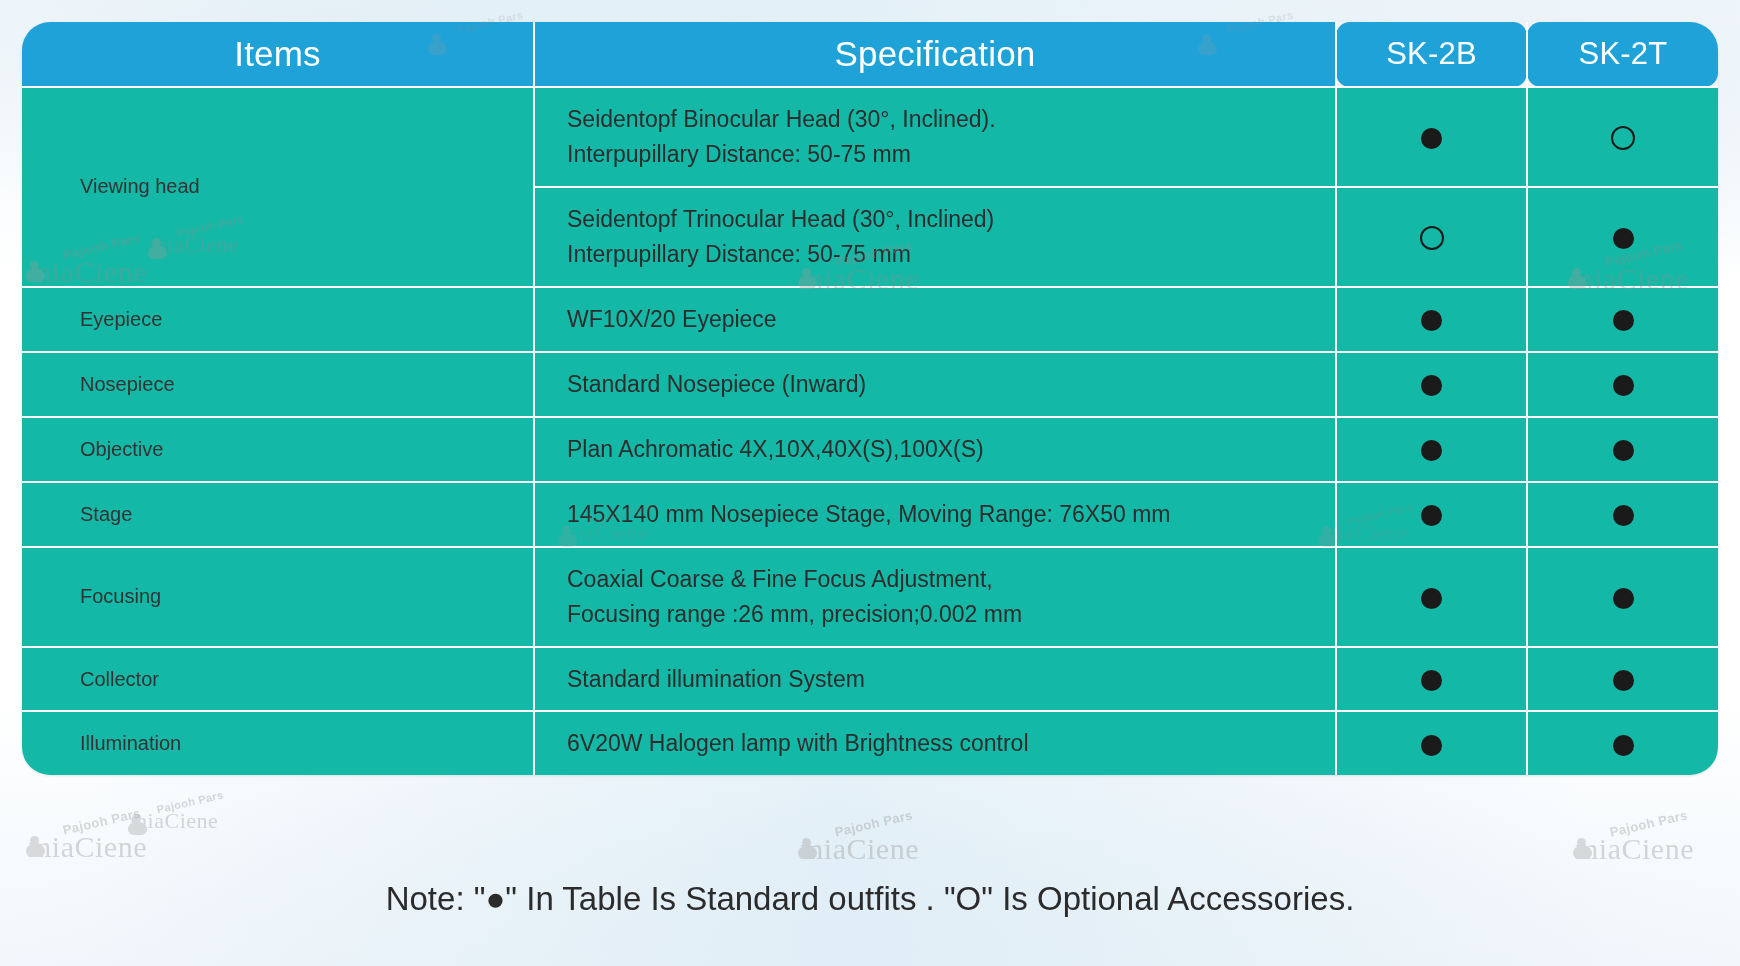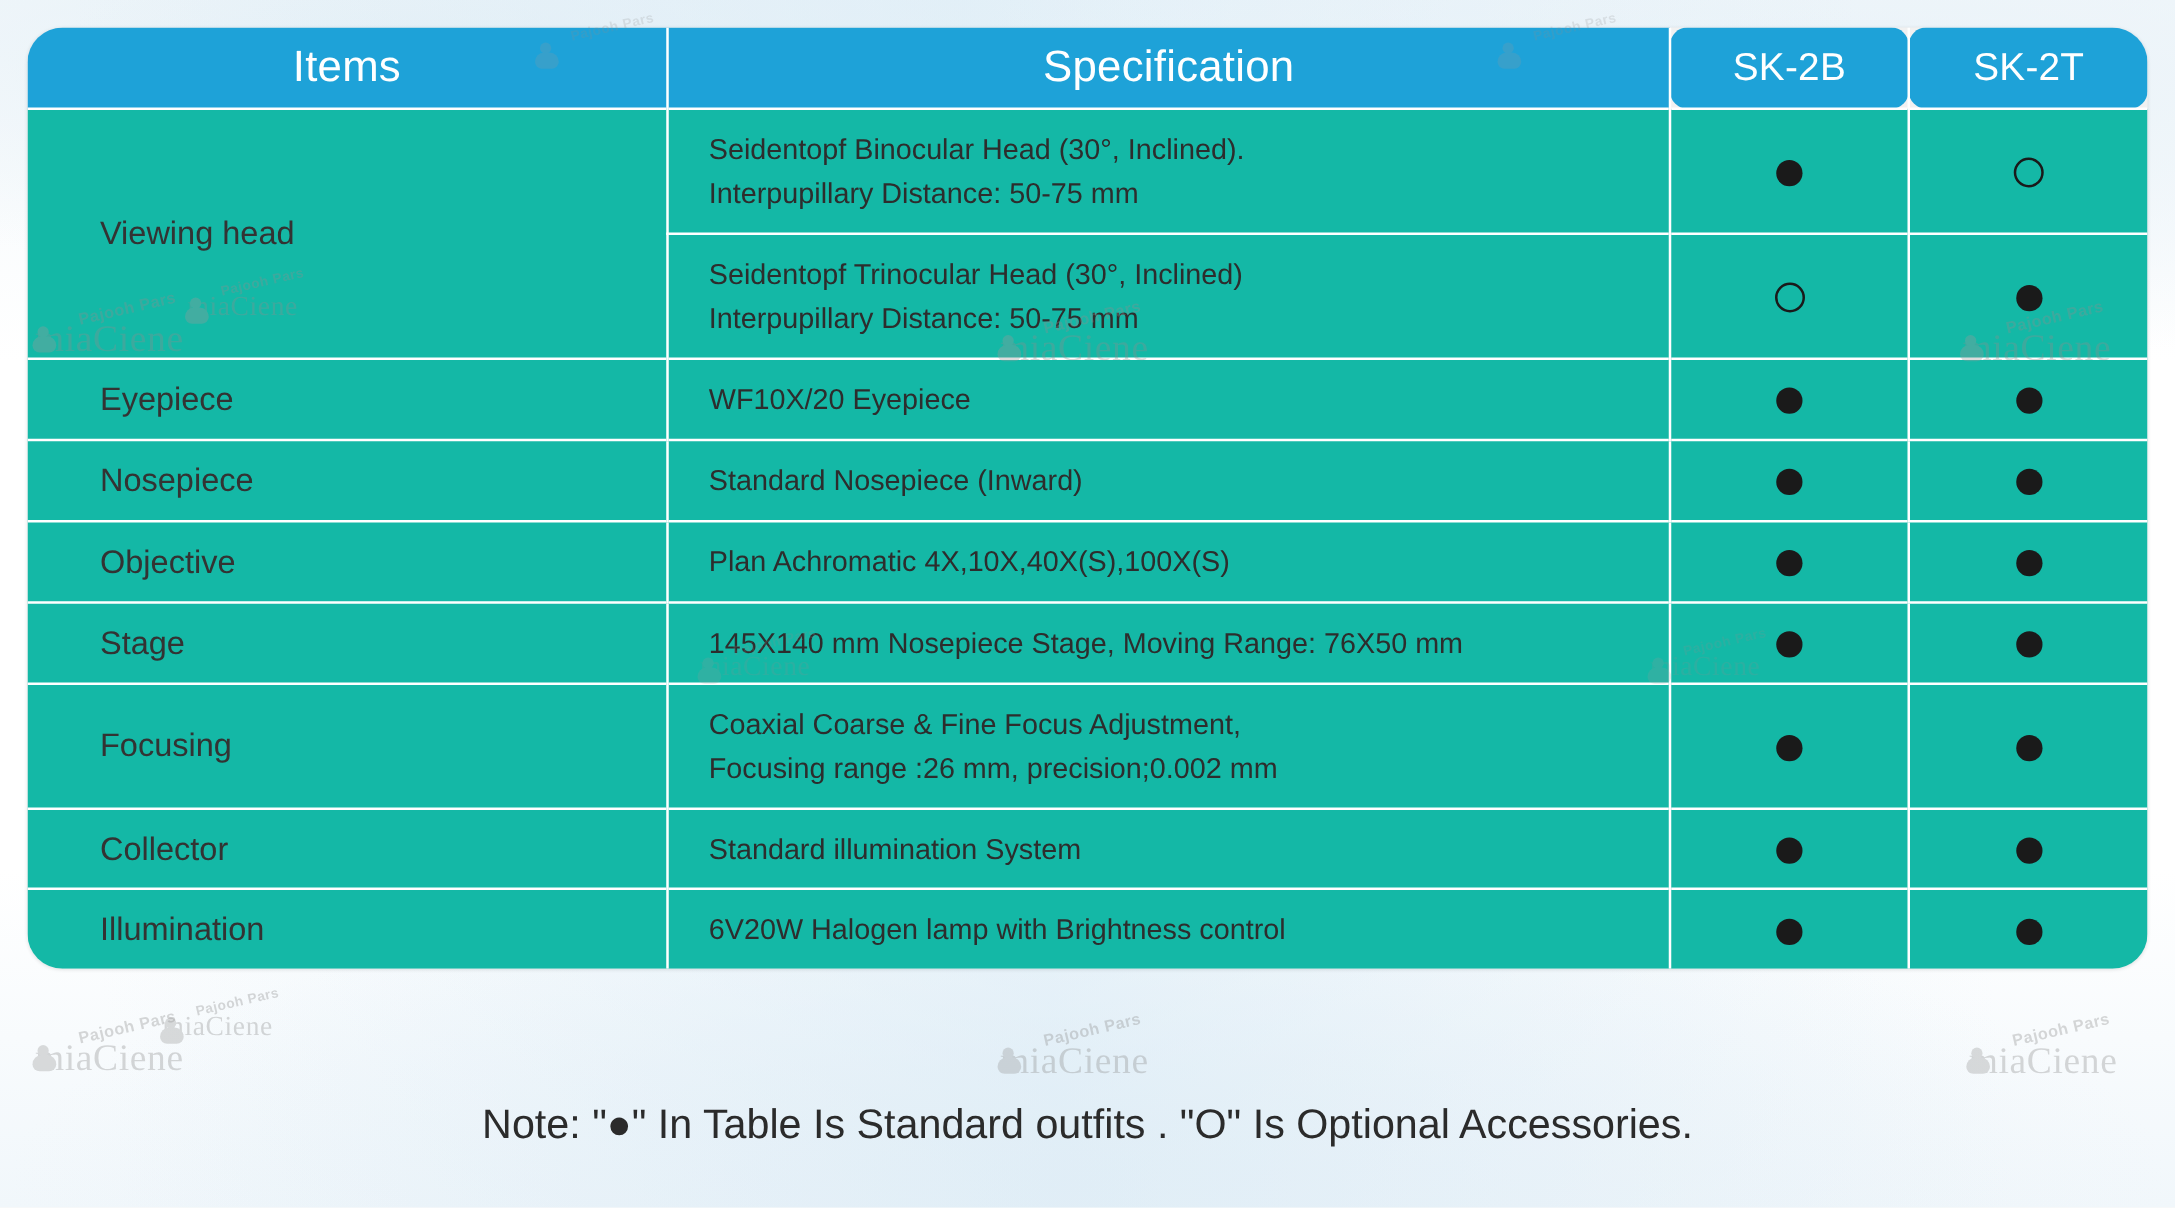--- a/index.html
+++ b/index.html
@@ -96,21 +96,21 @@
     border-right: 2px solid #ffffff;
     color: #2b2b2b;
     font-size: 23px;
     font-weight: 400;
     vertical-align: middle;
   }
   tbody tr td:last-child { border-right: none; }
 
   td.item {
     padding-left: 58px;
-    font-size: 26px;
+    font-size: 20px;
     color: #333;
   }
   td.spec {
     padding: 14px 18px 14px 32px;
     line-height: 1.52;
     color: #2d2d2d;
     font-size: 23px;
   }
   td.mark {
     text-align: center;

